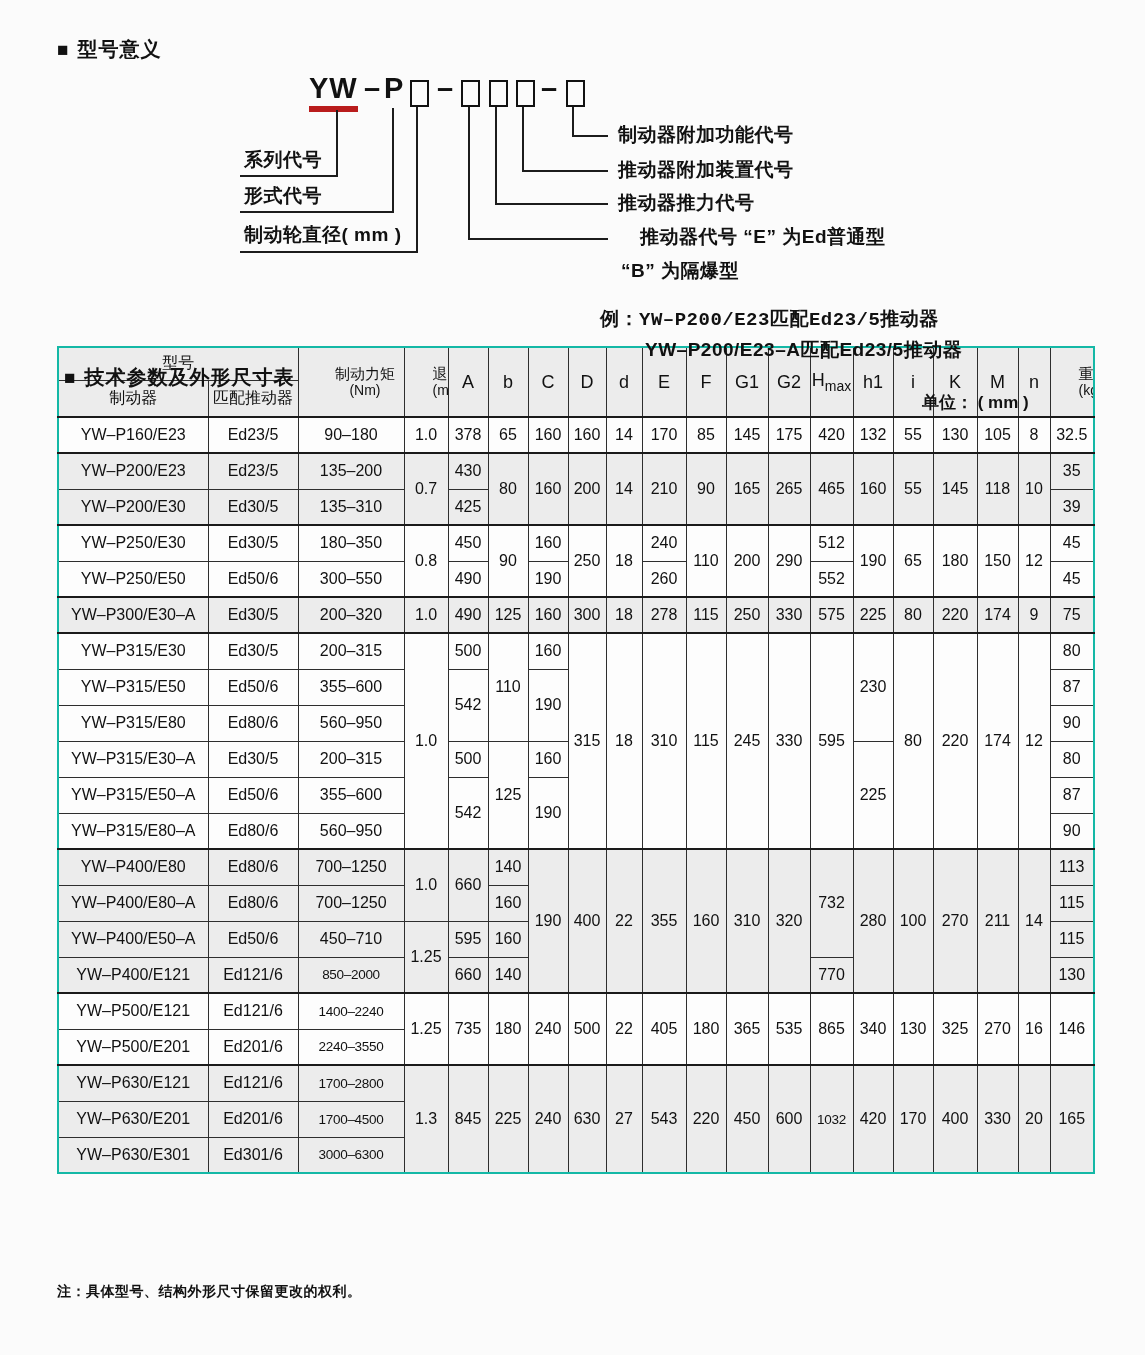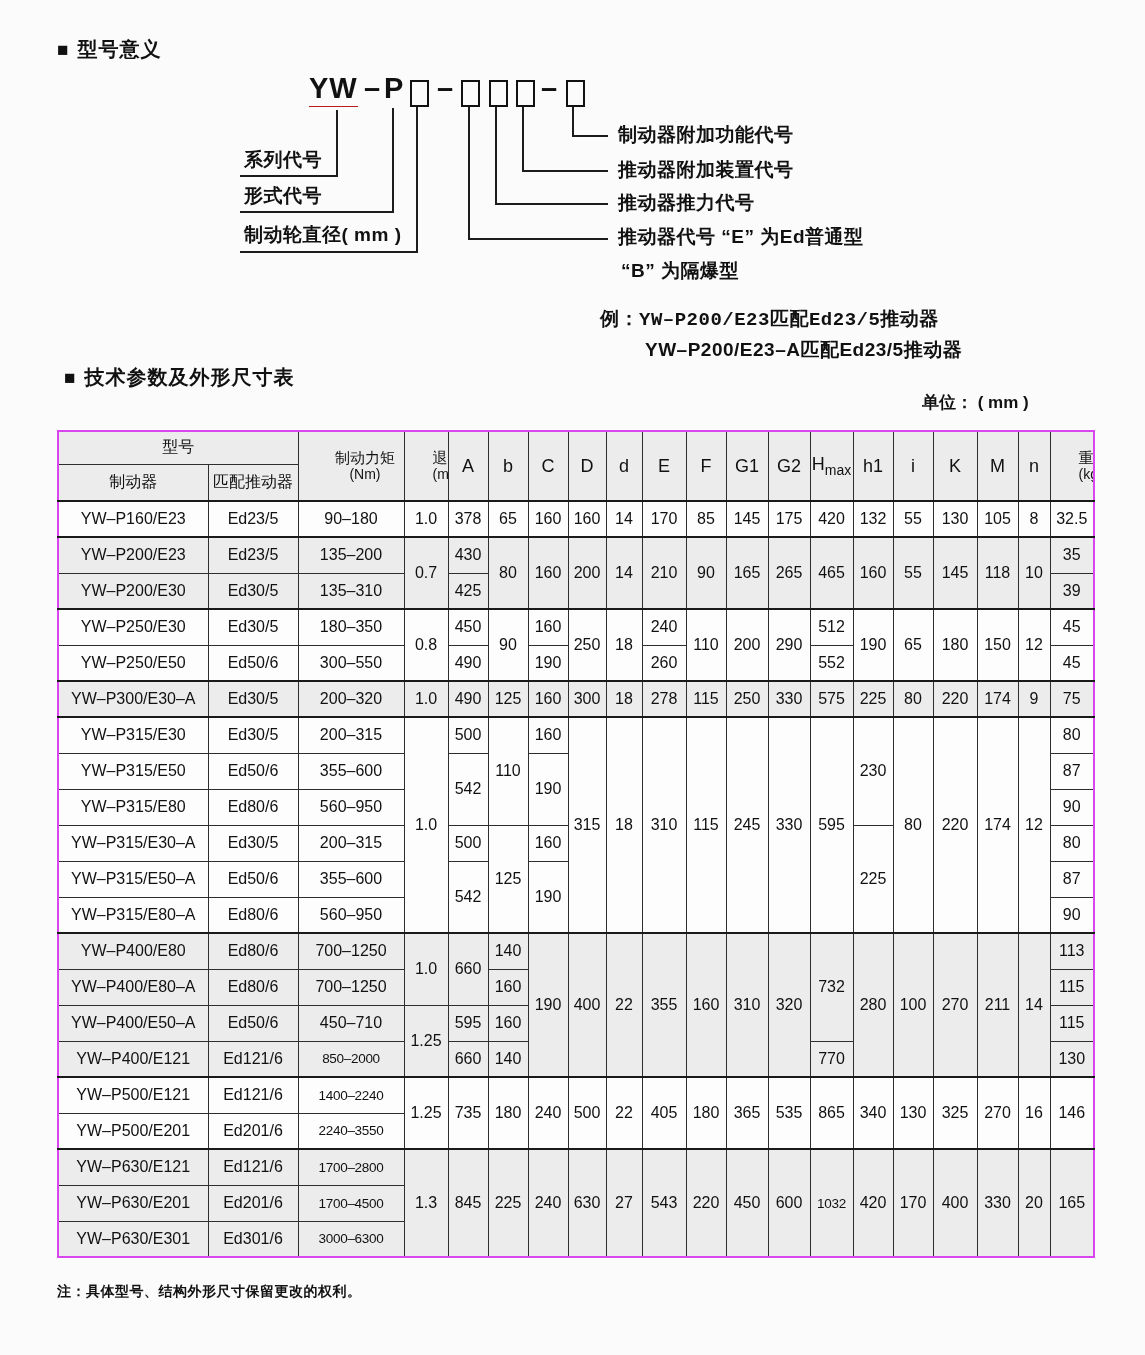--- a/index.html
+++ b/index.html
@@ -4,37 +4,37 @@
 <style>
   html,body{margin:0;padding:0;}
   body{
     width:1145px;height:1355px;
     background:#fbfbfb;
     font-family:"Liberation Sans","DejaVu Sans",sans-serif;
     color:#111;
     position:relative;
   }
   
-  .hero{position:relative;width:1145px;height:430px;}
+  .hero{position:relative;width:1145px;height:346px;}
   .sec-title{position:absolute;font-size:20px;font-weight:bold;letter-spacing:1px;white-space:nowrap;}
   .sec-title .marker{font-size:19px;margin-right:8px;}
   .code-part{position:absolute;font-size:29px;font-weight:bold;letter-spacing:1px;white-space:nowrap;}
-  .code-series{border-bottom:1px solid #b91c1c;padding-bottom:1px;}
+  .code-series{border-bottom:6px solid #b91c1c;padding-bottom:1px;}
   .cbox{position:absolute;width:15px;height:23px;border:2px solid #111;background:transparent;}
   .ln{position:absolute;background:#1c1c1c;display:block;}
   .vln{width:2px;}
   .hln{height:2px;}
   .dg-label{position:absolute;font-size:19px;font-weight:600;white-space:nowrap;letter-spacing:0.5px;}
   .dg-example{position:absolute;font-size:19px;font-weight:600;white-space:nowrap;letter-spacing:0.5px;}
   .unit-label{position:absolute;font-size:17px;font-weight:600;white-space:nowrap;}
   
   table.spec{
     border-collapse:collapse;table-layout:fixed;
     margin-left:57px;width:1036px;
-    border:2px solid #d946ef;
+    border:2px solid #14b8a6;
   }
   table.spec th,table.spec td{
     border:1px solid #2e2e2e;
     text-align:center;vertical-align:middle;
     padding:0;overflow:hidden;white-space:nowrap;
   }
   thead tr.h1{height:33px;}
   thead tr.h2{height:37px;}
   thead th{background:#ececec;font-weight:normal;font-size:16px;}
   th.dim{font-size:18px;}
@@ -85,21 +85,21 @@
   <i class="ln hln" style="left:495px;top:203px;width:113px;"></i>
   <i class="ln hln" style="left:468px;top:238px;width:140px;"></i>
 
   <span class="dg-label" style="left:244px;top:147px;">系列代号</span>
   <span class="dg-label" style="left:244px;top:183px;">形式代号</span>
   <span class="dg-label" style="left:244px;top:222px;">制动轮直径( mm )</span>
 
   <span class="dg-label" style="left:618px;top:122px;font-family:Liberation Serif, serif;">制动器附加功能代号</span>
   <span class="dg-label" style="left:618px;top:157px;">推动器附加装置代号</span>
   <span class="dg-label" style="left:618px;top:190px;">推动器推力代号</span>
-  <span class="dg-label" style="left:618px;top:224px;">推动器代号 “E” 为Ed普通型</span>
+  <span class="dg-label" style="left:640px;top:224px;">推动器代号 “E” 为Ed普通型</span>
   <span class="dg-label" style="left:621px;top:258px;">“B” 为隔爆型</span>
 
   <span class="dg-example" style="left:600px;top:306px;font-family:Liberation Mono, monospace;">例：YW–P200/E23匹配Ed23/5推动器</span>
   <span class="dg-example" style="left:645px;top:337px;">YW–P200/E23–A匹配Ed23/5推动器</span>
 
   <div class="sec-title" style="left:64px;top:364px;">
     <span class="marker">■</span><span>技术参数及外形尺寸表</span>
   </div>
   <span class="unit-label" style="left:922px;top:391px;">单位： ( mm )</span>
 </div>

